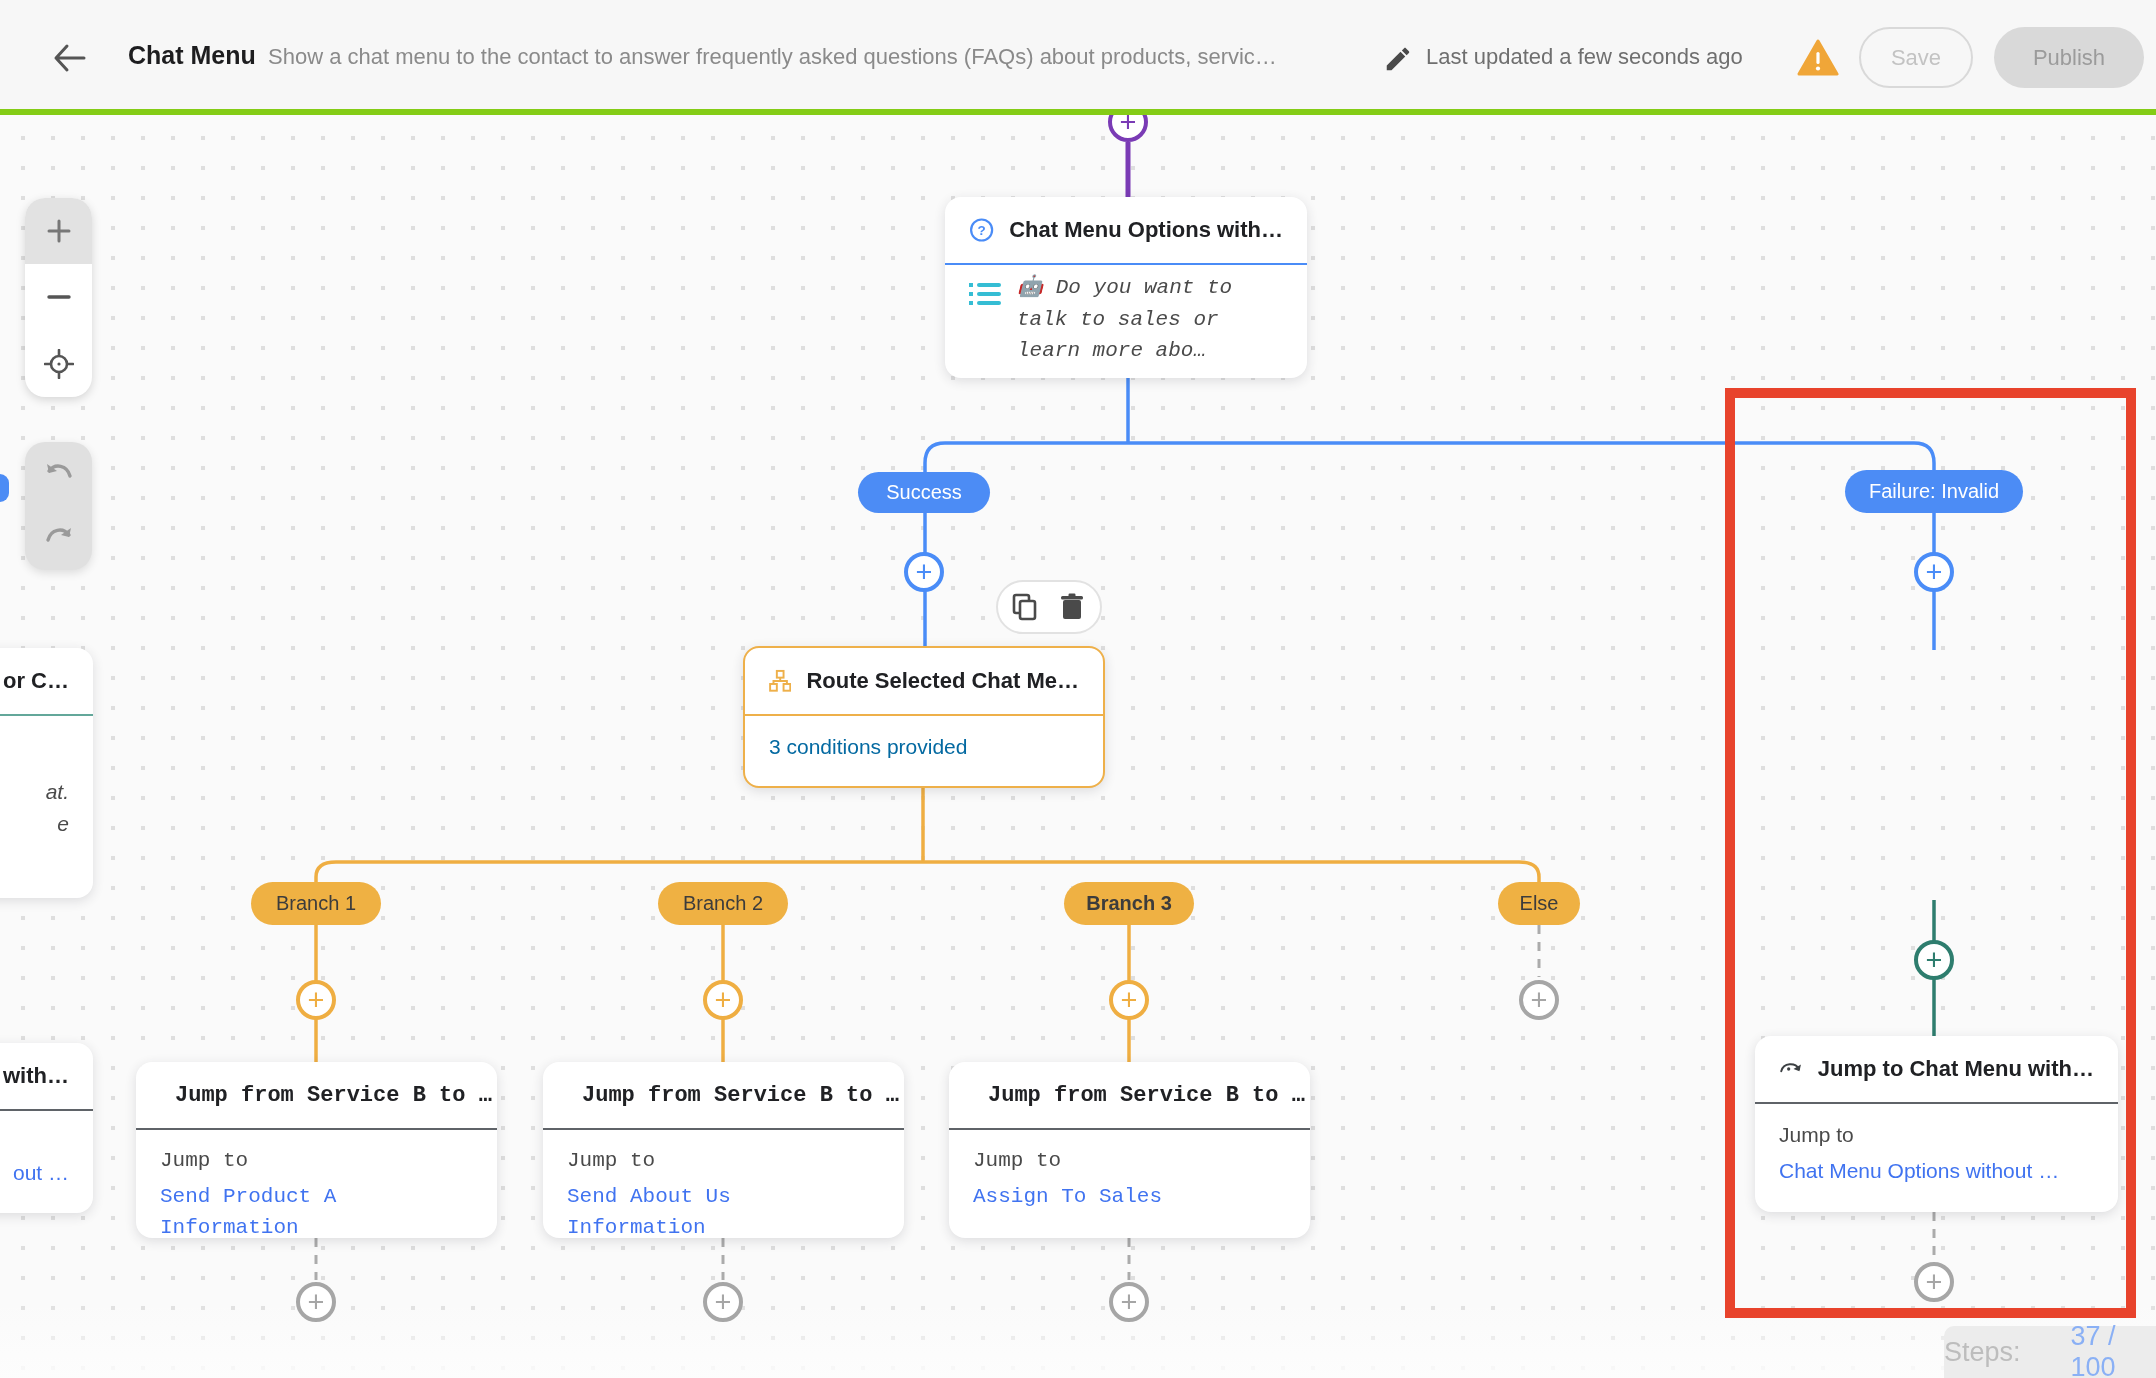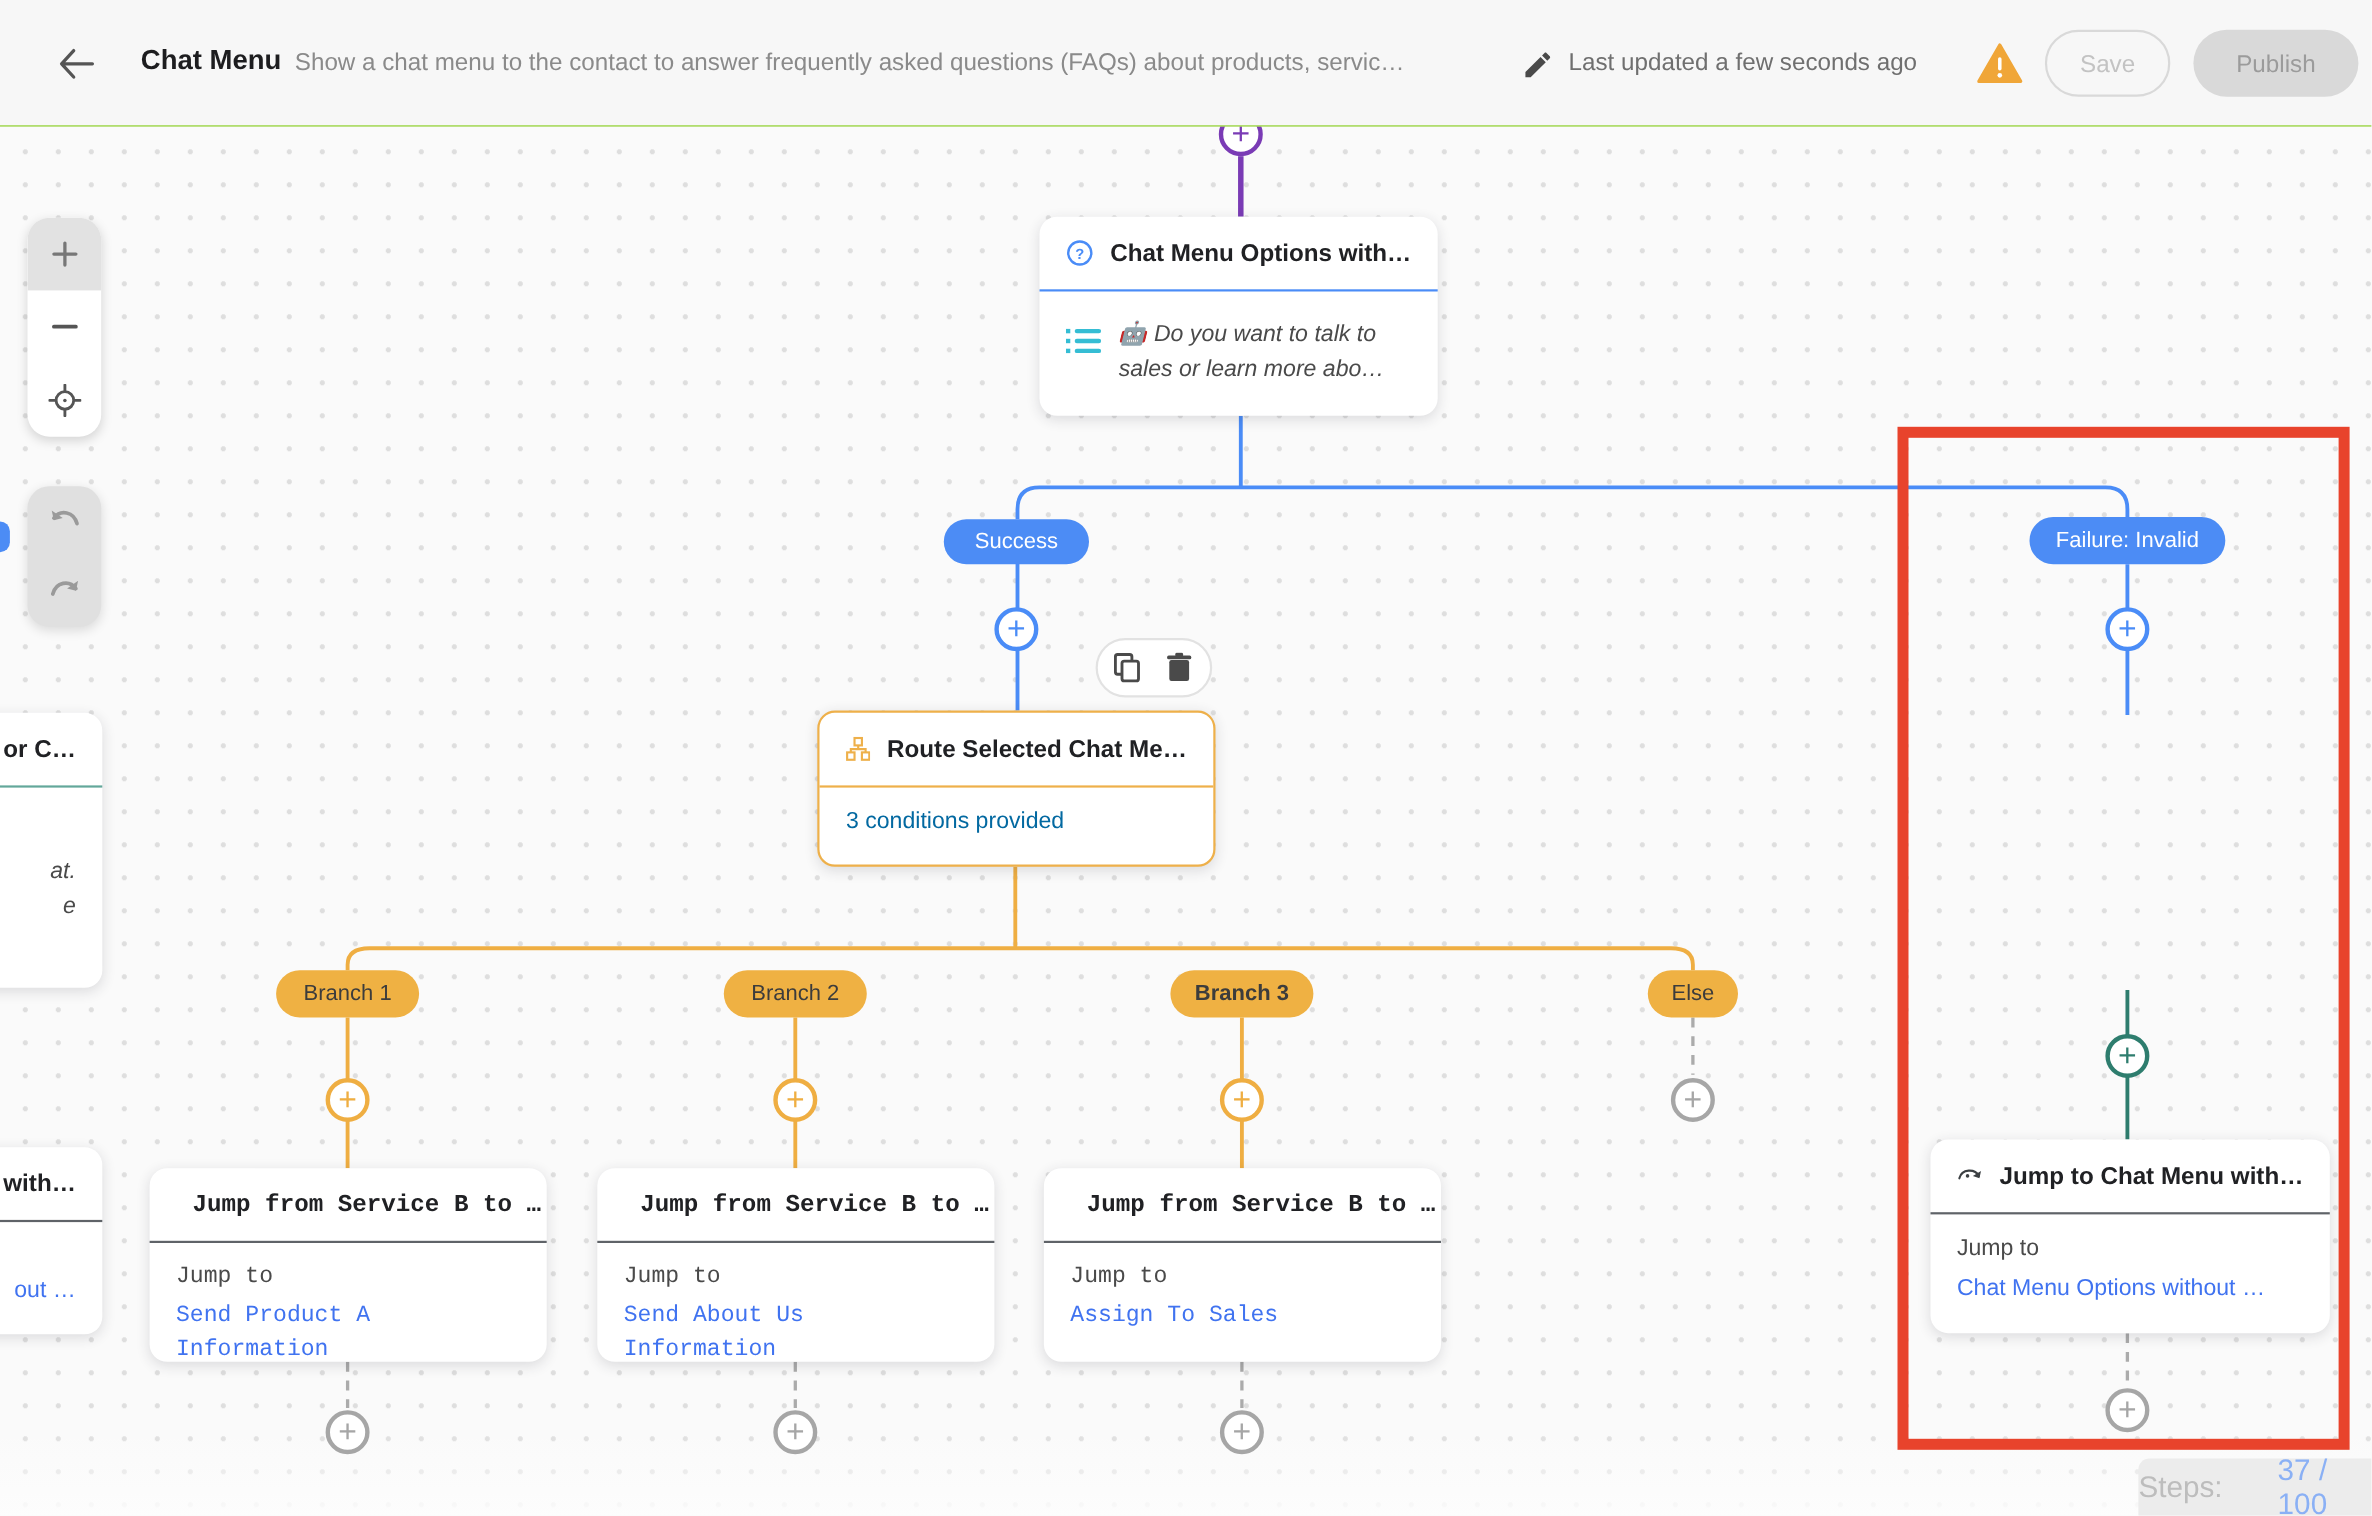--- a/index.html
+++ b/index.html
@@ -2,21 +2,21 @@
 <html><head>
 <meta charset="utf-8">
 <style>
   * { box-sizing: border-box; margin: 0; padding: 0; }
   html, body { width: 2156px; height: 1378px; overflow: hidden; }
   body { font-family: "Liberation Sans", "DejaVu Sans", sans-serif; background: #fafafa; }
   #stage { position: absolute; inset: 0; width: 2156px; height: 1378px; overflow: hidden; }
 
   
   .header { position: absolute; top: 0; left: 0; width: 2156px; height: 115px;
-            background: #f7f7f7; border-bottom: 1px solid #84cc16; z-index: 10;
+            background: #f7f7f7; border-bottom: 6px solid #84cc16; z-index: 10;
             display: flex; align-items: center; }
   .back-btn { position: absolute; left: 44px; top: 33px; width: 50px; height: 50px;
               display: flex; align-items: center; justify-content: center; cursor: pointer; }
   .hdr-title { position: absolute; left: 128px; top: 41px; font-size: 25px; font-weight: bold; color: #1d1d1f; }
   .hdr-desc { position: absolute; left: 268px; top: 44px; width: 1080px; font-size: 22px; color: #8a8a8a;
               white-space: nowrap; overflow: hidden; }
   .hdr-edit { position: absolute; left: 1383px; top: 44px; width: 30px; height: 30px; cursor: pointer; }
   .hdr-updated { position: absolute; left: 1426px; top: 44px; font-size: 22px; color: #6f6f6f; }
   .hdr-warn { position: absolute; left: 1797px; top: 38px; width: 42px; height: 40px; }
   .btn { position: absolute; top: 27px; height: 61px; border-radius: 31px; font-size: 22px; font-weight: 500;
@@ -41,21 +41,21 @@
           box-shadow: 0 3px 12px rgba(40,40,60,.14); cursor: pointer; }
   .node-hd { display: flex; align-items: center; gap: 15px; height: 66px; padding: 0 24px;
              font-size: 22px; font-weight: bold; color: #202124; white-space: nowrap; overflow: hidden; }
   .node-div { height: 0; border-top: 2px solid #5f6368; }
   .node-bd { padding: 15px 24px 18px 24px; font-size: 21px; color: #4a4a4a; line-height: 1.5; }
   .italic { font-style: italic; }
   .jump-target { color: #4073f0; font-weight: 500; margin-top: 4px; cursor: pointer; }
 
   #node-chat-options { left: 945px; top: 197px; width: 362px; height: 181px; }
   #node-chat-options .node-div { border-color: #4a8cf7; }
-  #node-chat-options .node-bd { display: flex; gap: 16px; align-items: flex-start; padding-top: 23px; }
+  #node-chat-options .node-bd { display: flex; gap: 16px; align-items: flex-start; padding-top: 7px; font-family: Liberation Mono, monospace; }
 
   #node-route { left: 743px; top: 646px; width: 362px; height: 142px; border: 2px solid #eeb04a; }
   #node-route .node-div { border-color: #eeb04a; }
   #node-route .node-bd { color: #0369a1; }
 
   .jump-node { width: 361px; height: 176px; font-family: Liberation Mono, monospace; }
   #node-jump1 { left: 136px; top: 1062px; }
   #node-jump2 { left: 543px; top: 1062px; }
   #node-jump3 { left: 949px; top: 1062px; }
   #node-send-fail { left: 1756px; top: 650px; width: 362px; height: 250px; }

